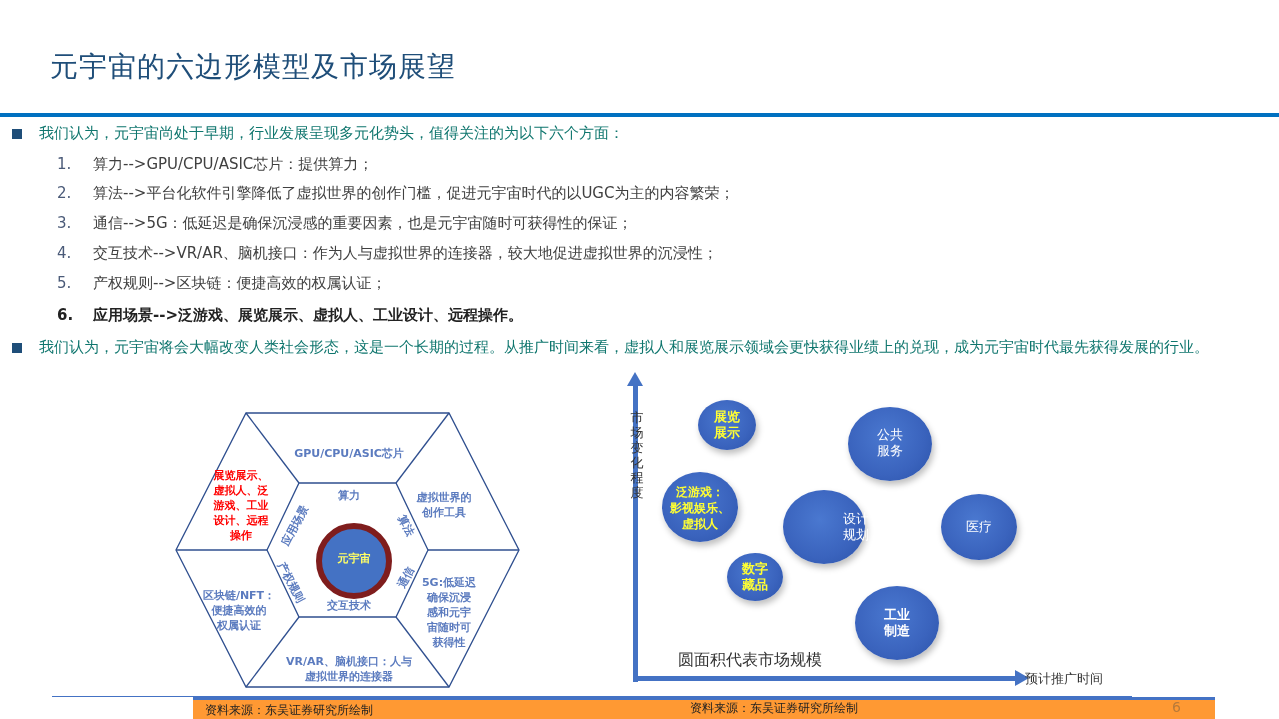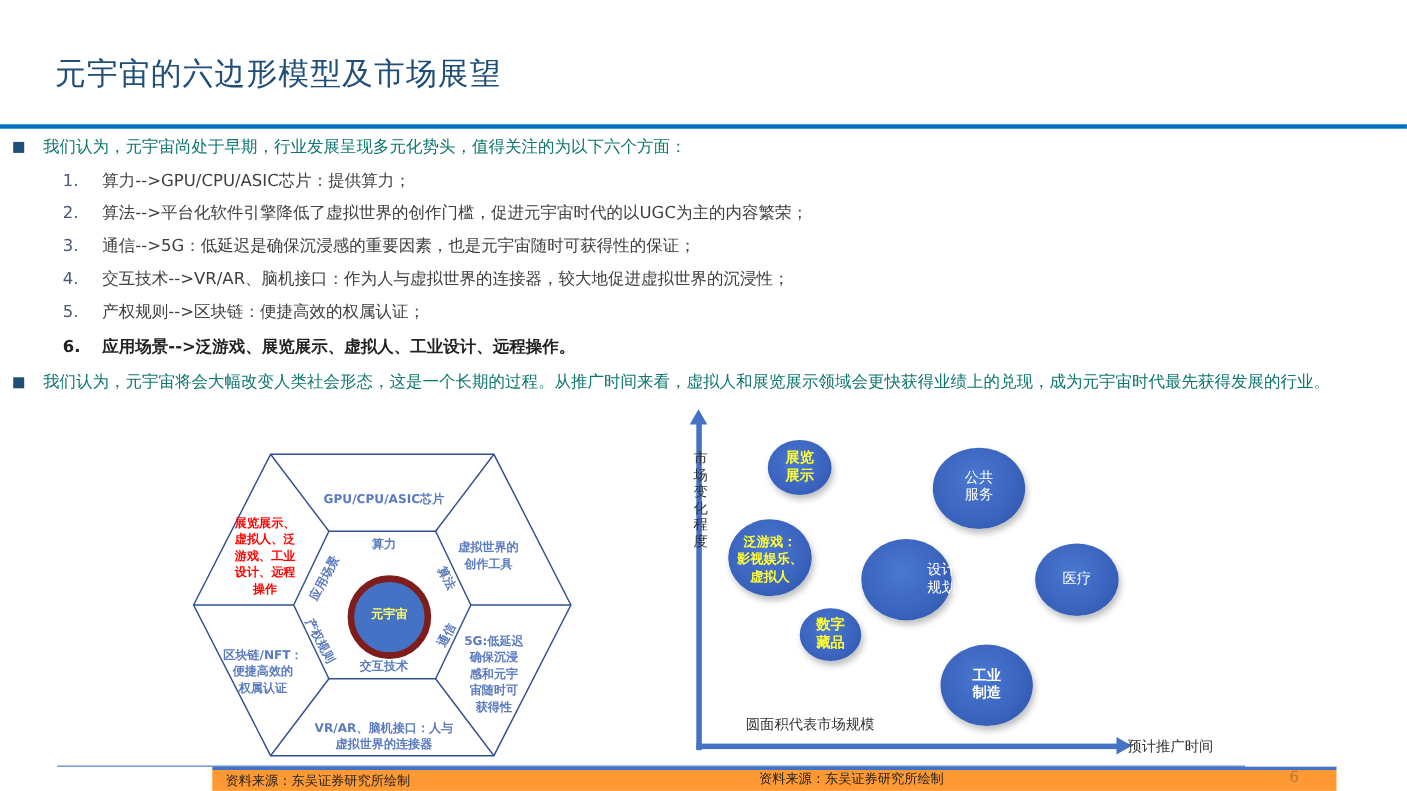--- a/index.html
+++ b/index.html
@@ -23,21 +23,21 @@
           background:#4472c4; border:6px solid #7f1d1d; }
   .core span { position:absolute; left:0; top:22px; width:64px; text-align:center; color:#ffff66; font-size:11px; font-weight:bold; }
   
   .bubbles { position:absolute; left:600px; top:370px; width:540px; height:320px; }
   .yaxis { position:absolute; left:33px; top:12px; width:5px; height:300px; background:#4472c4; }
   .yarrow { position:absolute; left:27px; top:2px; width:0; height:0; border-left:8px solid transparent; border-right:8px solid transparent; border-bottom:14px solid #4472c4; }
   .xaxis { position:absolute; left:33px; top:306px; width:385px; height:5px; background:#4472c4; }
   .xarrow { position:absolute; left:415px; top:300px; width:0; height:0; border-top:8px solid transparent; border-bottom:8px solid transparent; border-left:14px solid #4472c4; }
   .ylab { position:absolute; left:8px; top:40px; width:16px; font-size:13px; color:#333; line-height:15px; text-align:center;margin-left:21px; }
   .xlab { position:absolute; left:425px; top:300px; font-size:13px; color:#333; }
-  .note { position:absolute; left:78px; top:280px; font-size:13px; color:#333; }
+  .note { position:absolute; left:78px; top:280px; font-size:16px; color:#333; }
   .bubble { position:absolute; border-radius:50%;
             background:radial-gradient(circle at 45% 40%, #4a78d0 0%, #3a63bd 60%, #2b52a8 100%);
             box-shadow:2px 4px 6px rgba(0,0,0,0.25); }
   .bubble span { position:absolute; left:0; width:100%; text-align:center; font-size:13px; line-height:16px; }
   .bubble.y span { color:#ffff33; font-weight:bold; }
   .bubble.w span { color:#ffffff; }
   
   .foot-rule { position:absolute; left:52px; top:696px; width:1080px; height:1px; background:#4472c4; }
   .foot-bar { position:absolute; left:193px; top:697px; width:1022px; height:3px; background:#4472c4; }
   .foot-orange { position:absolute; left:193px; top:700px; width:1022px; height:19px; background:#ff9933; }

